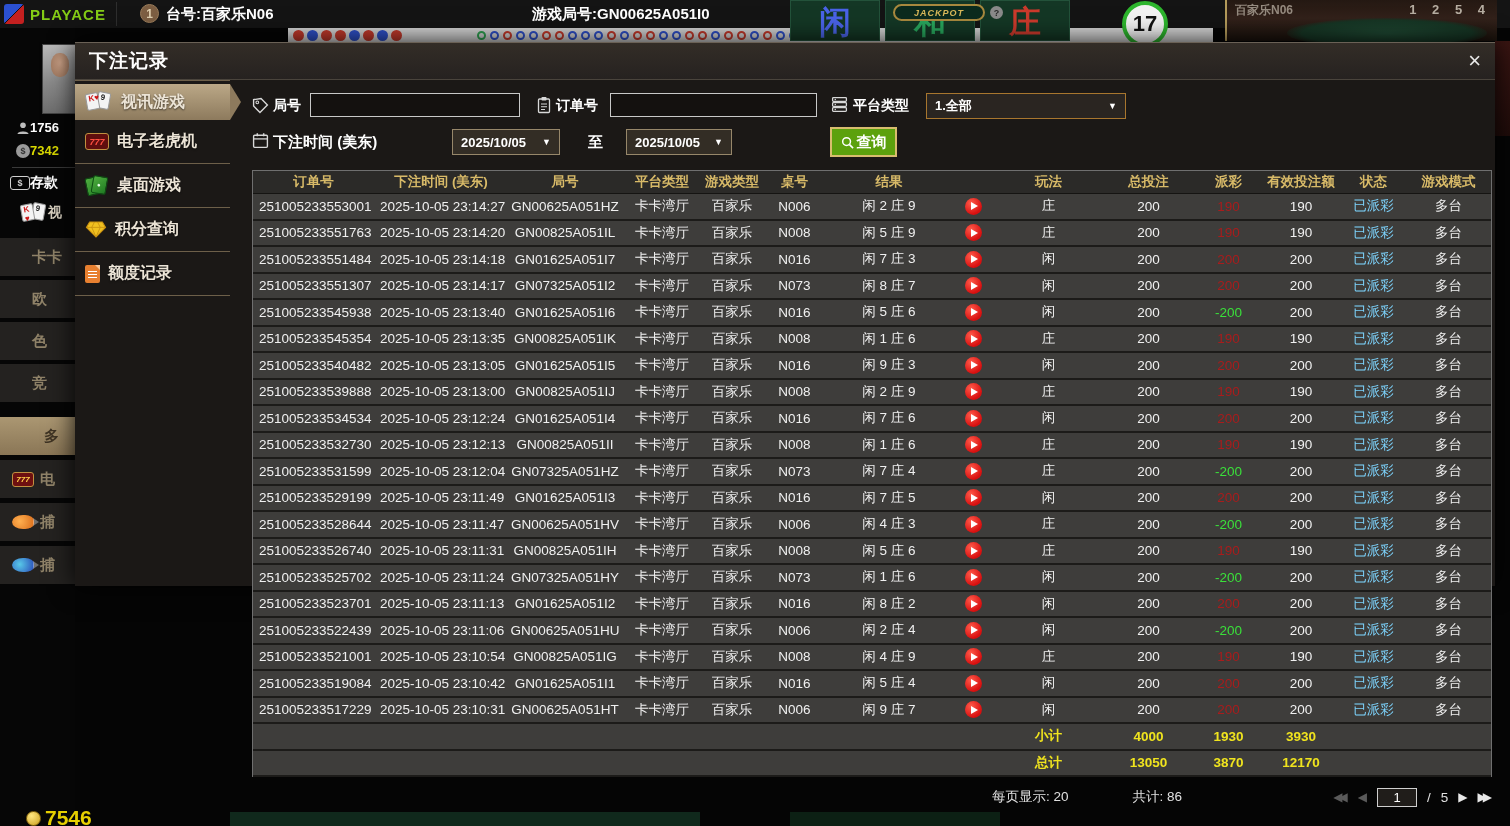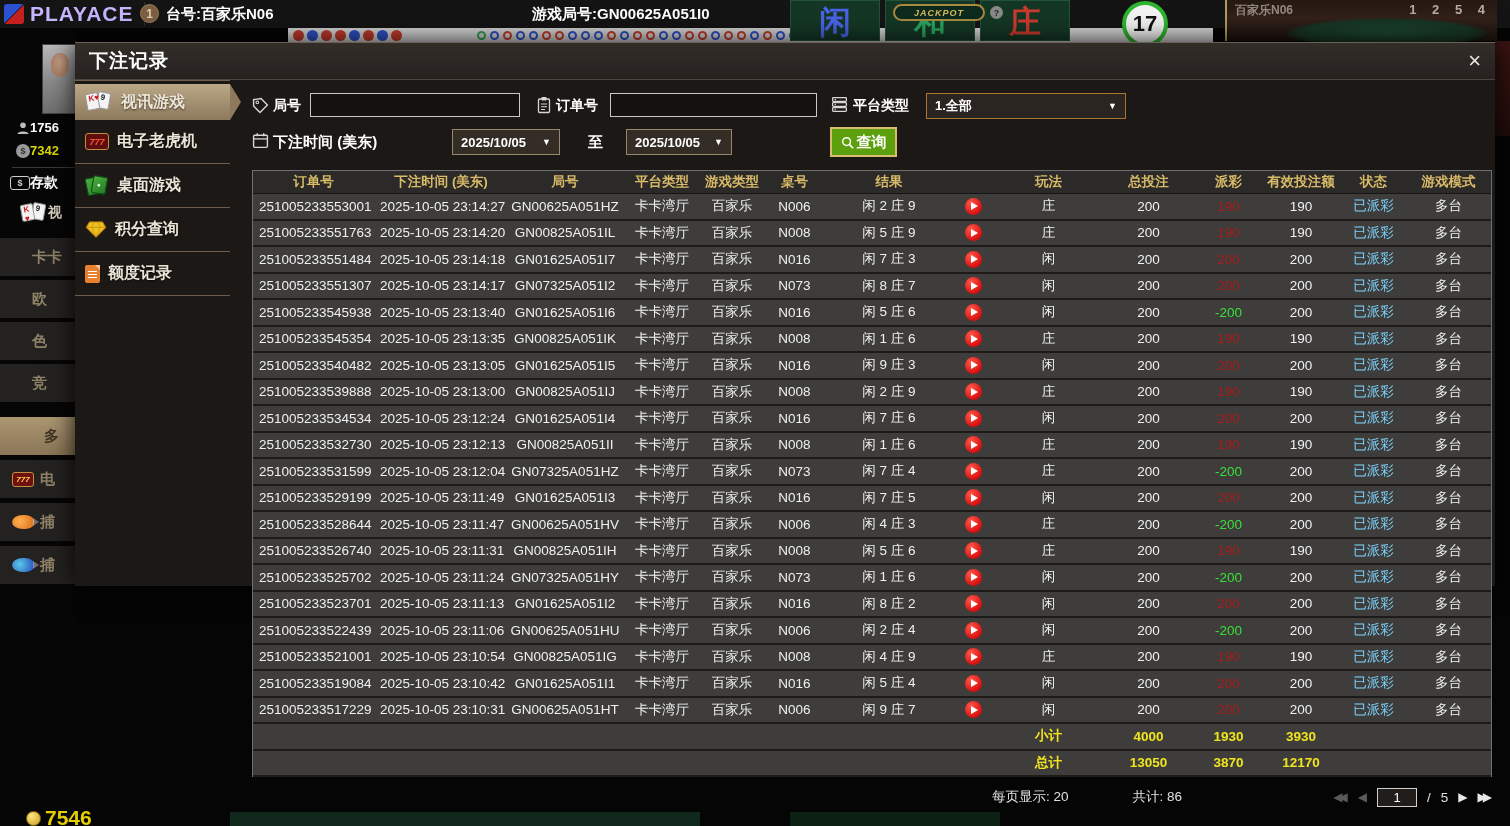--- a/index.html
+++ b/index.html
@@ -3,21 +3,21 @@
 <meta charset="utf-8">
 <style>
   html,body{margin:0;padding:0;background:#000;}
   *{box-sizing:border-box;font-family:"Liberation Sans",sans-serif;}
   .stage{position:relative;width:1510px;height:826px;overflow:hidden;background:#050505;}
 
   
   .topbar{position:absolute;left:0;top:0;width:1510px;height:28px;background:#141414;z-index:1;}
   .logo-wrap{position:absolute;left:4px;top:2px;height:24px;display:flex;align-items:center;gap:6px;padding-right:10px;border-right:1px solid #2e2e2e;}
   .logo-mark{width:20px;height:20px;border-radius:3px;background:linear-gradient(135deg,#2b50d0 48%,#111 50%,#c42020 52%);}
-  .logo-text{color:#c4b5fd;font-weight:bold;font-size:21px;letter-spacing:1px;}
+  .logo-text{color:#84cc16;font-weight:bold;font-size:15px;letter-spacing:1px;}
   .badge-1{position:absolute;left:140px;top:4px;width:19px;height:19px;border-radius:50%;background:#7d5f43;border:1px solid #9a7c5a;color:#e0d0b0;font-size:12px;font-weight:bold;display:flex;align-items:center;justify-content:center;}
   .tbl-label{position:absolute;left:166px;top:5px;color:#fff;font-weight:bold;font-size:15px;}
   .round-label{position:absolute;left:532px;top:5px;color:#fff;font-weight:bold;font-size:15px;}
 
   
   .roadstrip{position:absolute;left:288px;top:28px;width:925px;height:16px;background:#d2d2d2;border-bottom:1px solid #9a5040;display:flex;align-items:center;padding-left:5px;z-index:1;}
   .mark{width:11px;height:11px;border-radius:50%;margin-right:3px;}
   .beads{display:flex;align-items:center;gap:4px;margin-left:72px;}
   .bead{width:9px;height:9px;border-radius:50%;border:2px solid #999;background:transparent;}
 

